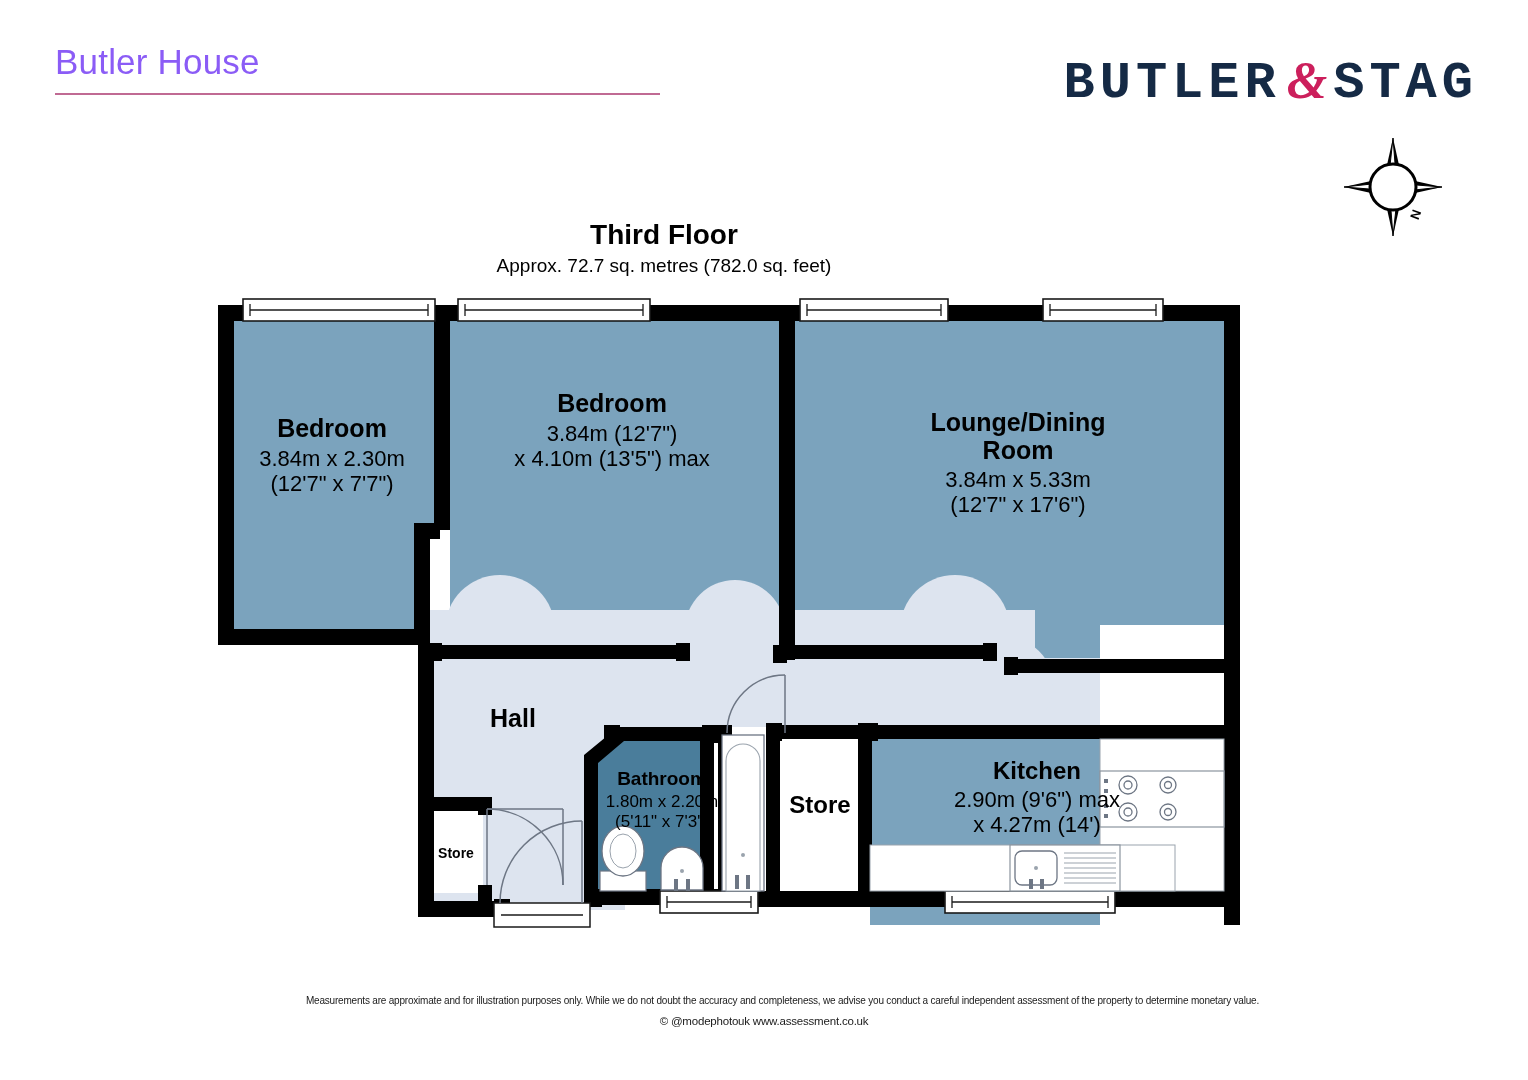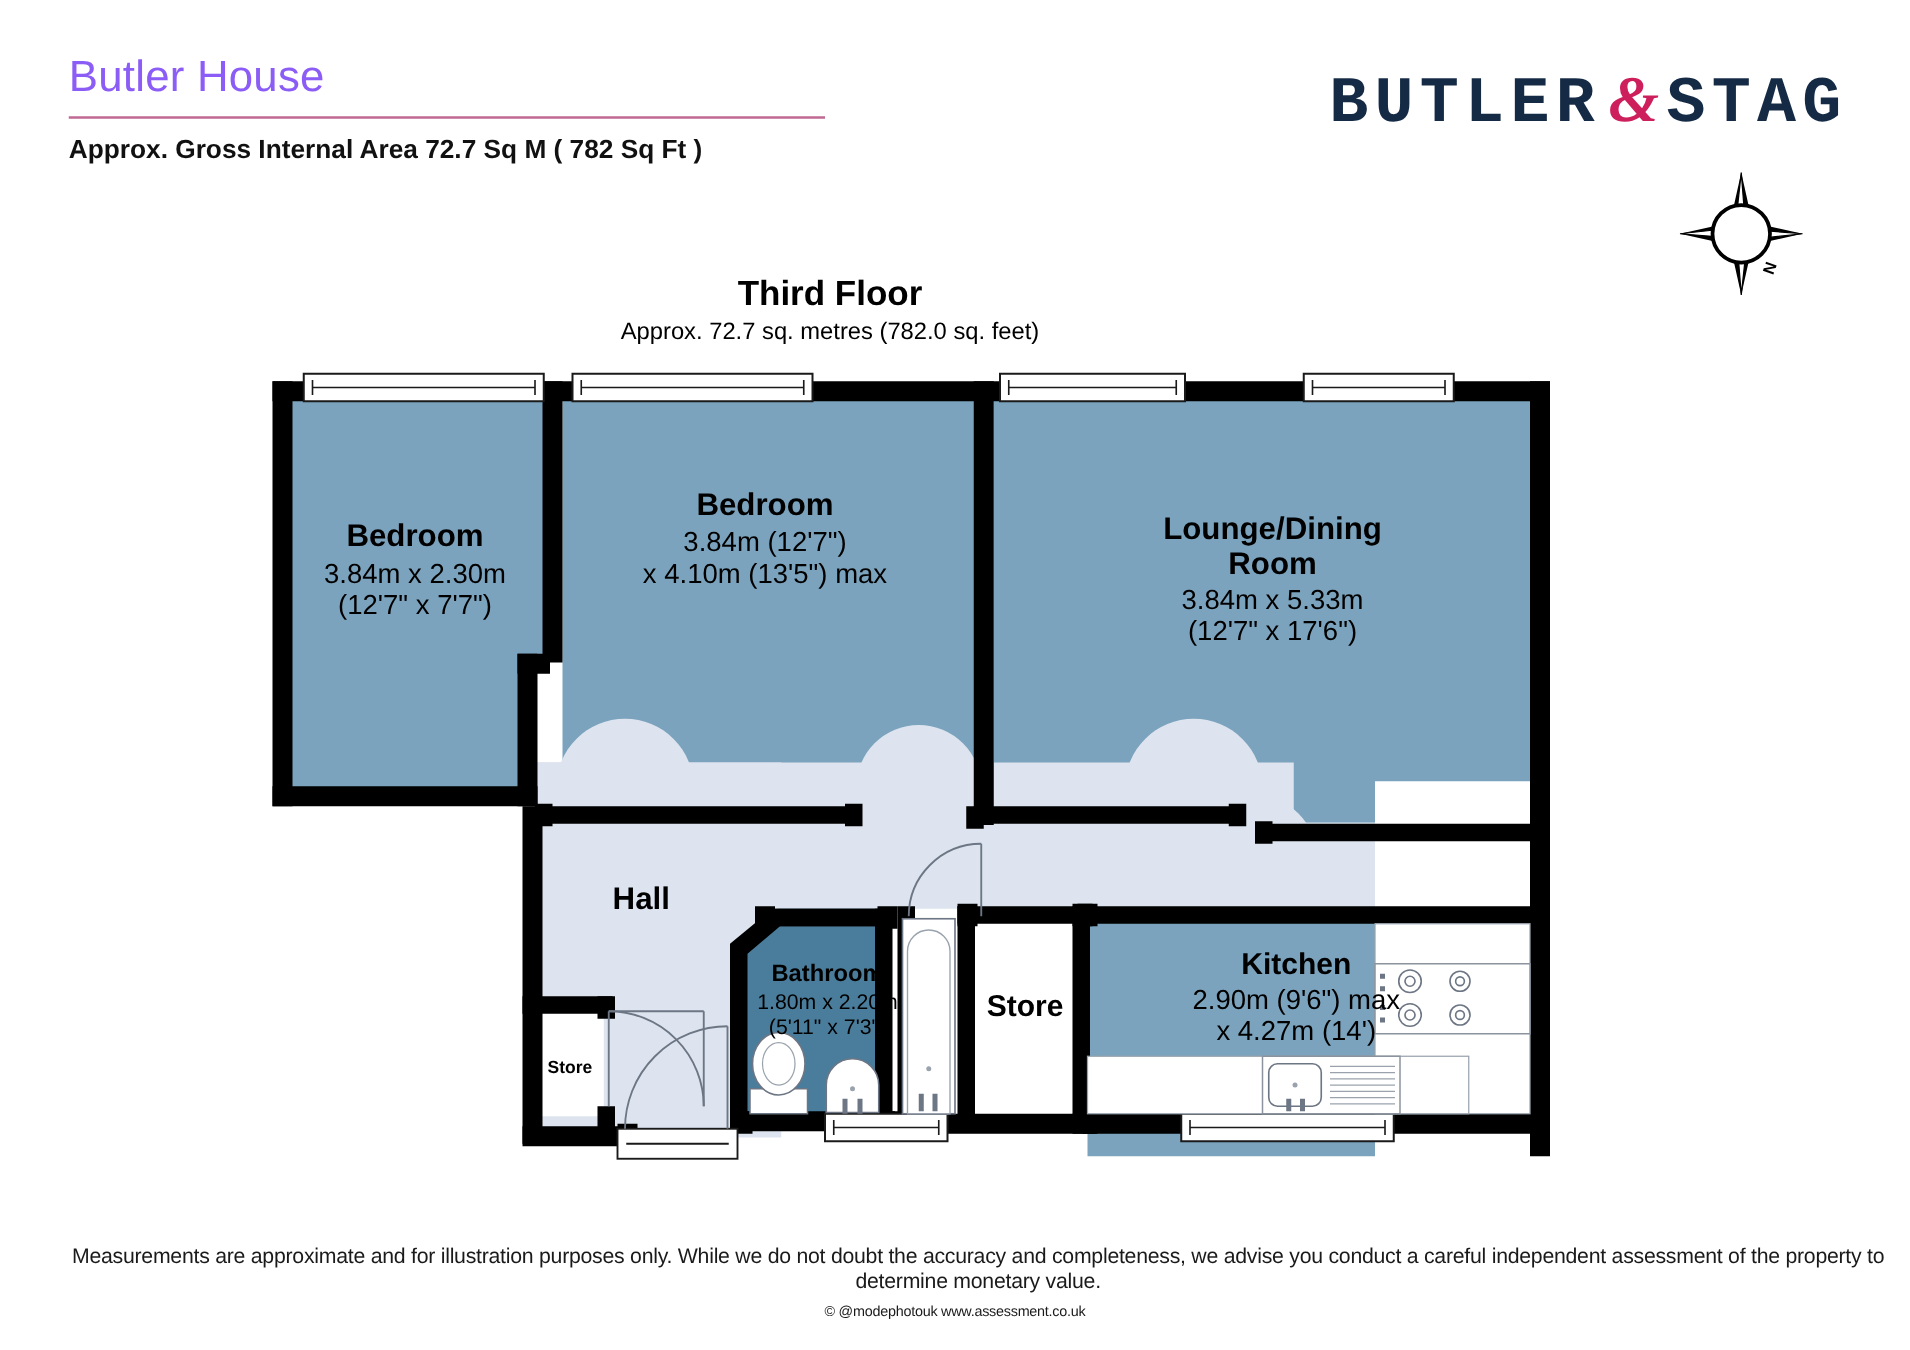--- a/index.html
+++ b/index.html
@@ -146,42 +146,41 @@
 
   
   #footer {
     position: absolute;
     left: 0;
     top: 995px;
     width: 1528px;
     text-align: center;
   }
   #disclaimer {
-    font-size: 17px;
+    font-size: 10px;
     color: #1a1a1a;
     letter-spacing: -0.2px;
     padding-left: 37px;
   }
   #copyright {
     font-size: 11.5px;
     color: #1a1a1a;
     margin-top: 9px;
     letter-spacing: -0.2px;
   }
 </style>
 </head>
 <body>
 
 <div id="header">
 
   <div id="property-title">Butler House</div>
 
   <div id="title-rule"></div>
 
-  <div id="area-subtitle">Approx. Gross Internal Area 72.7 Sq M ( 782 Sq Ft )</div>
 
   <div id="brand-logo">
     <span class="brand-word">BUTLER</span>
     <span class="brand-amp">&amp;</span>
     <span class="brand-word">STAG</span>
   </div>
 
   <svg id="compass" viewBox="0 0 110 110">
     <path d="M55 6 L63 42 L55 50 L47 42 Z" fill="#000"></path>
     <path d="M55 104 L63 68 L55 60 L47 68 Z" fill="#000"></path>

